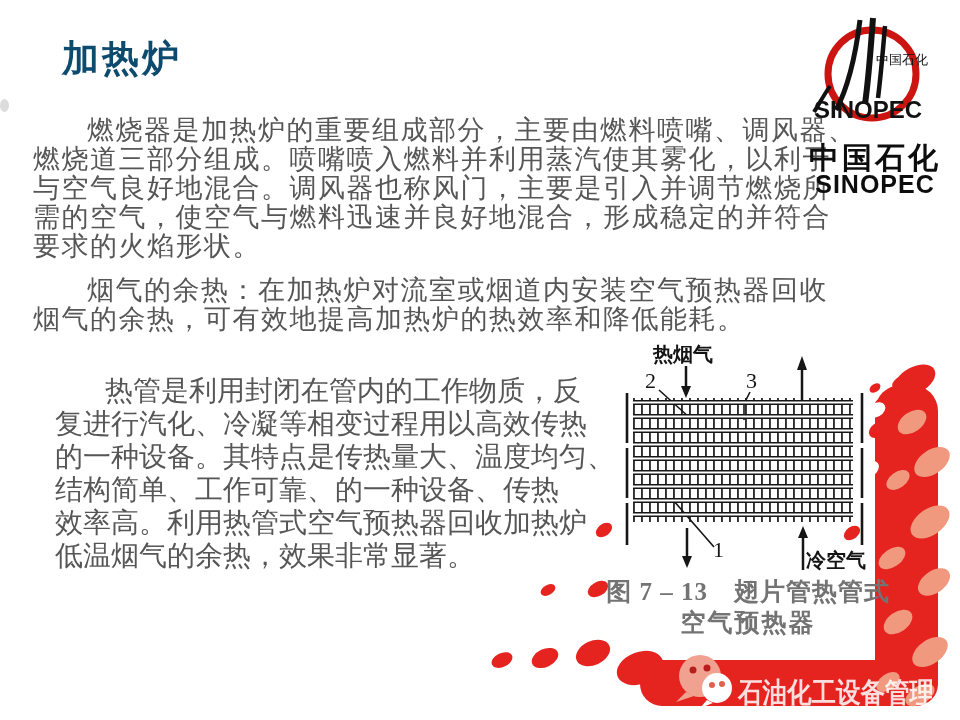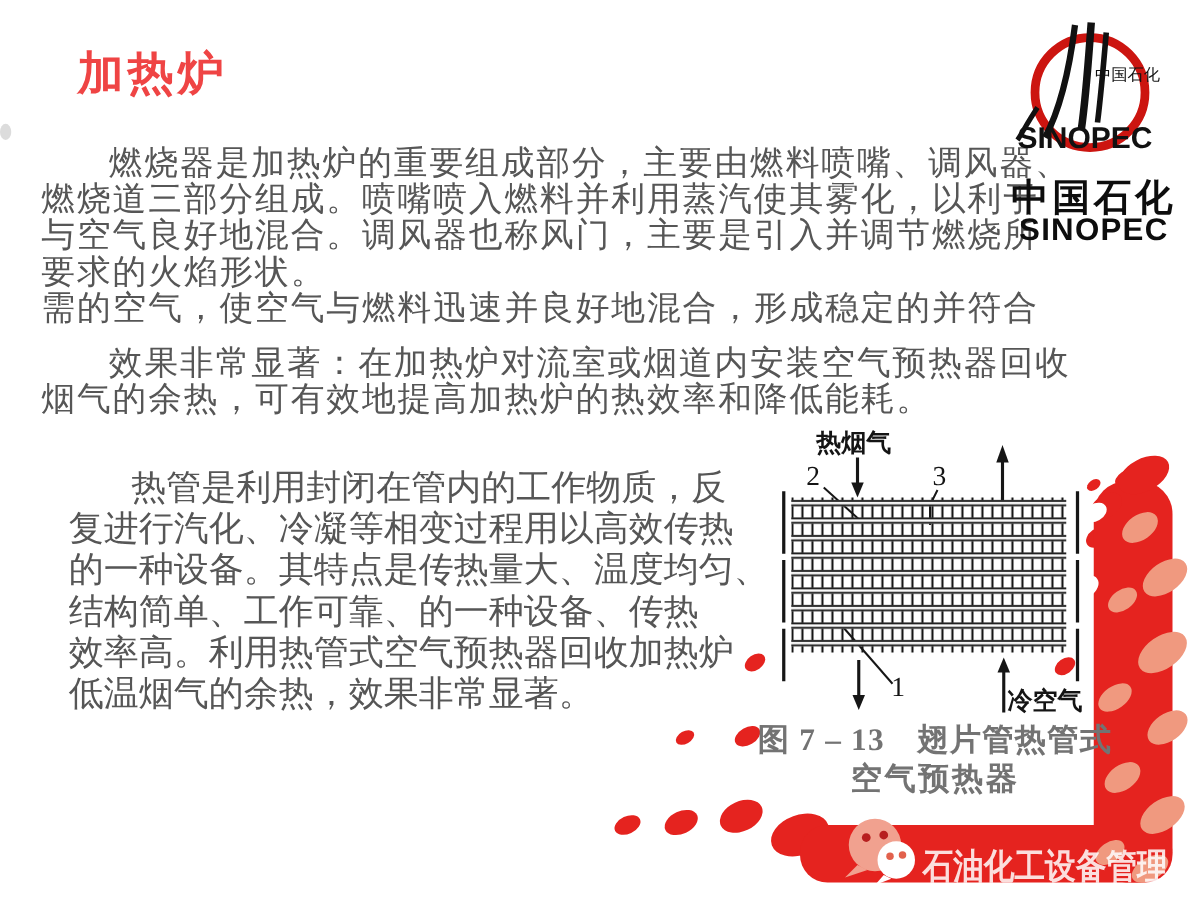--- a/index.html
+++ b/index.html
@@ -1,20 +1,20 @@
 <!DOCTYPE html>
 <html><head>
 <meta charset="utf-8">
 <style>
   html,body{margin:0;padding:0;background:#888;}
   .slide{position:relative;width:960px;height:720px;background:#ffffff;overflow:hidden;
          font-family:"Liberation Serif","DejaVu Serif",serif;}
   
   .title{position:absolute;left:62px;top:34px;font-size:37px;font-weight:600;
-         color:#ef4444;letter-spacing:3px;z-index:2;}
+         color:#0c4a6e;letter-spacing:3px;z-index:2;}
   
   .para{position:absolute;color:#565656;z-index:2;}
   .p12{left:33px;width:860px;font-size:27px;line-height:29px;letter-spacing:1.5px;}
   .p1{top:116px;}
   .p2{top:276px;}
   .p3{left:55px;top:374px;width:560px;font-size:28px;line-height:33px;letter-spacing:0;}
   .indent2{padding-left:54px;}
   .indent3{padding-left:50px;}
   
   .logo{position:absolute;left:800px;top:14px;width:150px;height:185px;z-index:2;}
@@ -41,26 +41,26 @@
 <div class="slide">
 
   <div class="edge-mark"></div>
 
   <div class="title">加热炉</div>
 
   <div class="para p12 p1">
     <div class="indent2">燃烧器是加热炉的重要组成部分，主要由燃料喷嘴、调风器、</div>
     <div>燃烧道三部分组成。喷嘴喷入燃料并利用蒸汽使其雾化，以利于</div>
     <div>与空气良好地混合。调风器也称风门，主要是引入并调节燃烧所</div>
+    <div>需的空气，使空气与燃料迅速并良好地混合，形成稳定的并符合</div>
     <div>要求的火焰形状。</div>
-    <div>需的空气，使空气与燃料迅速并良好地混合，形成稳定的并符合</div>
   </div>
 
   <div class="para p12 p2">
-    <div class="indent2">效果非常显著：在加热炉对流室或烟道内安装空气预热器回收</div>
+    <div class="indent2">烟气的余热：在加热炉对流室或烟道内安装空气预热器回收</div>
     <div>烟气的余热，可有效地提高加热炉的热效率和降低能耗。</div>
   </div>
 
   <div class="para p3">
     <div class="indent3">热管是利用封闭在管内的工作物质，反</div>
     <div>复进行汽化、冷凝等相变过程用以高效传热</div>
     <div>的一种设备。其特点是传热量大、温度均匀、</div>
     <div>结构简单、工作可靠、的一种设备、传热</div>
     <div>效率高。利用热管式空气预热器回收加热炉</div>
     <div>低温烟气的余热，效果非常显著。</div>

